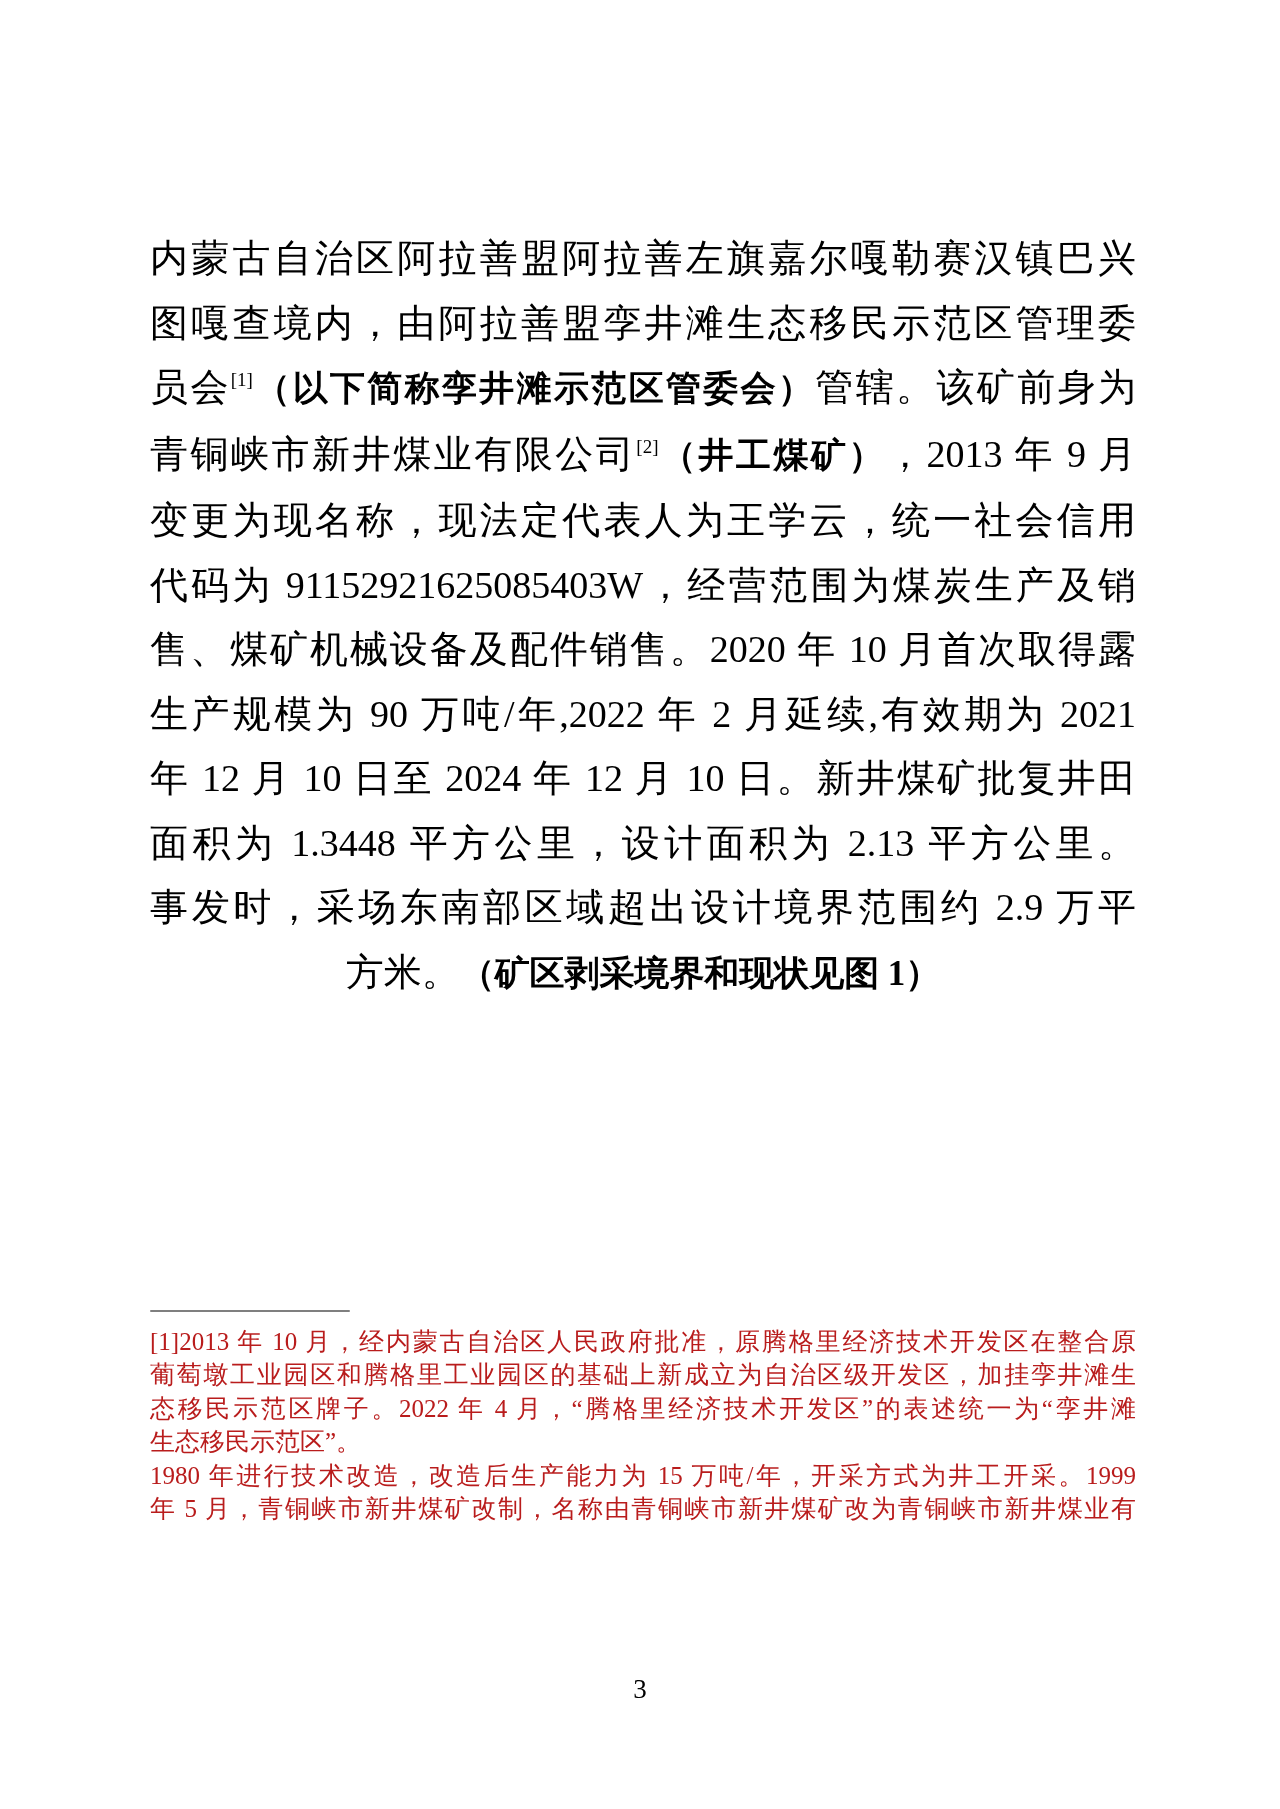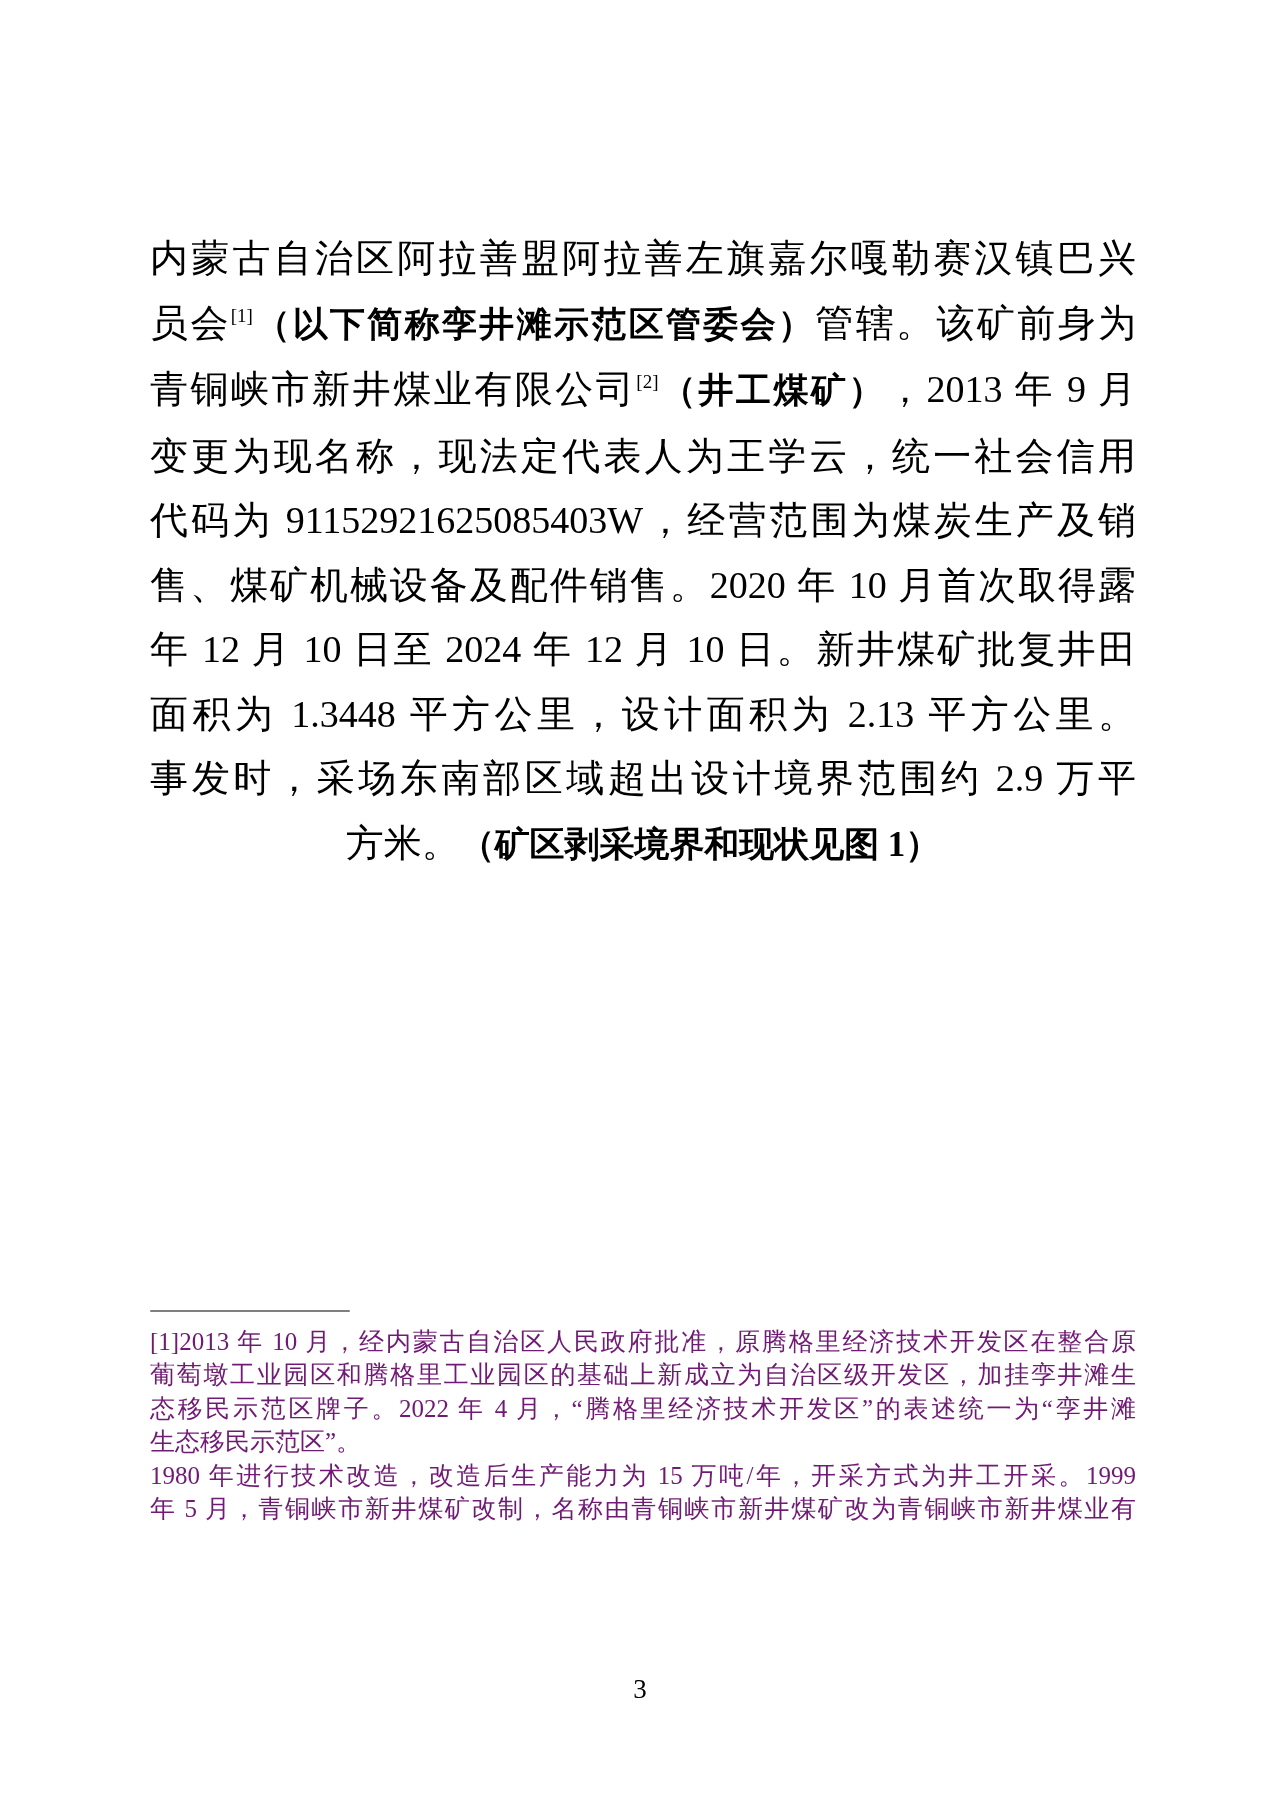--- a/index.html
+++ b/index.html
@@ -37,46 +37,48 @@
     width: 200px;
     height: 0;
     border-top: 2px solid #7f7f7f;
   }
   .footnotes {
     position: absolute;
     left: 150px;
     top: 1325px;
     width: 986px;
     font-size: 25px;
-    color: #701a75;
+    color: #b91c1c;
   }
   .fn-line { line-height: 33.4px; }
   .page-num {
     position: absolute;
     left: 0;
     top: 1672px;
     width: 100%;
     text-align: center;
     font-size: 27px;
     line-height: 34px;
     color: #000;
   }
 </style>
 </head>
 <body>
 
 <div class="page">
 
   <div class="main-text">
     <div class="line j">内蒙古自治区阿拉善盟阿拉善左旗嘉尔嘎勒赛汉镇巴兴</div>
+    <div class="line j">图嘎查境内，由阿拉善盟孪井滩生态移民示范区管理委</div>
     <div class="line j"><span>员会</span><sup class="fnref">[1]</sup><span class="kai">（以下简称孪井滩示范区管委会）</span><span>管辖。该矿前身为</span></div>
     <div class="line j"><span>青铜峡市新井煤业有限公司</span><sup class="fnref">[2]</sup><span class="kai">（井工煤矿）</span><span>，2013 年 9 月</span></div>
     <div class="line j">变更为现名称，现法定代表人为王学云，统一社会信用</div>
     <div class="line j">代码为 91152921625085403W，经营范围为煤炭生产及销</div>
     <div class="line j">售、煤矿机械设备及配件销售。2020 年 10 月首次取得露</div>
+    <div class="line j">生产规模为 90 万吨/年,2022 年 2 月延续,有效期为 2021</div>
     <div class="line j">年 12 月 10 日至 2024 年 12 月 10 日。新井煤矿批复井田</div>
     <div class="line j">面积为 1.3448 平方公里，设计面积为 2.13 平方公里。</div>
     <div class="line j">事发时，采场东南部区域超出设计境界范围约 2.9 万平</div>
     <div class="line last-line"><span>方米。</span><span class="kai">（矿区剥采境界和现状见图 1）</span></div>
   </div>
 
   <div class="fn-sep"></div>
 
   <div class="footnotes">
     <div class="fn-line j">[1]2013 年 10 月，经内蒙古自治区人民政府批准，原腾格里经济技术开发区在整合原</div>

